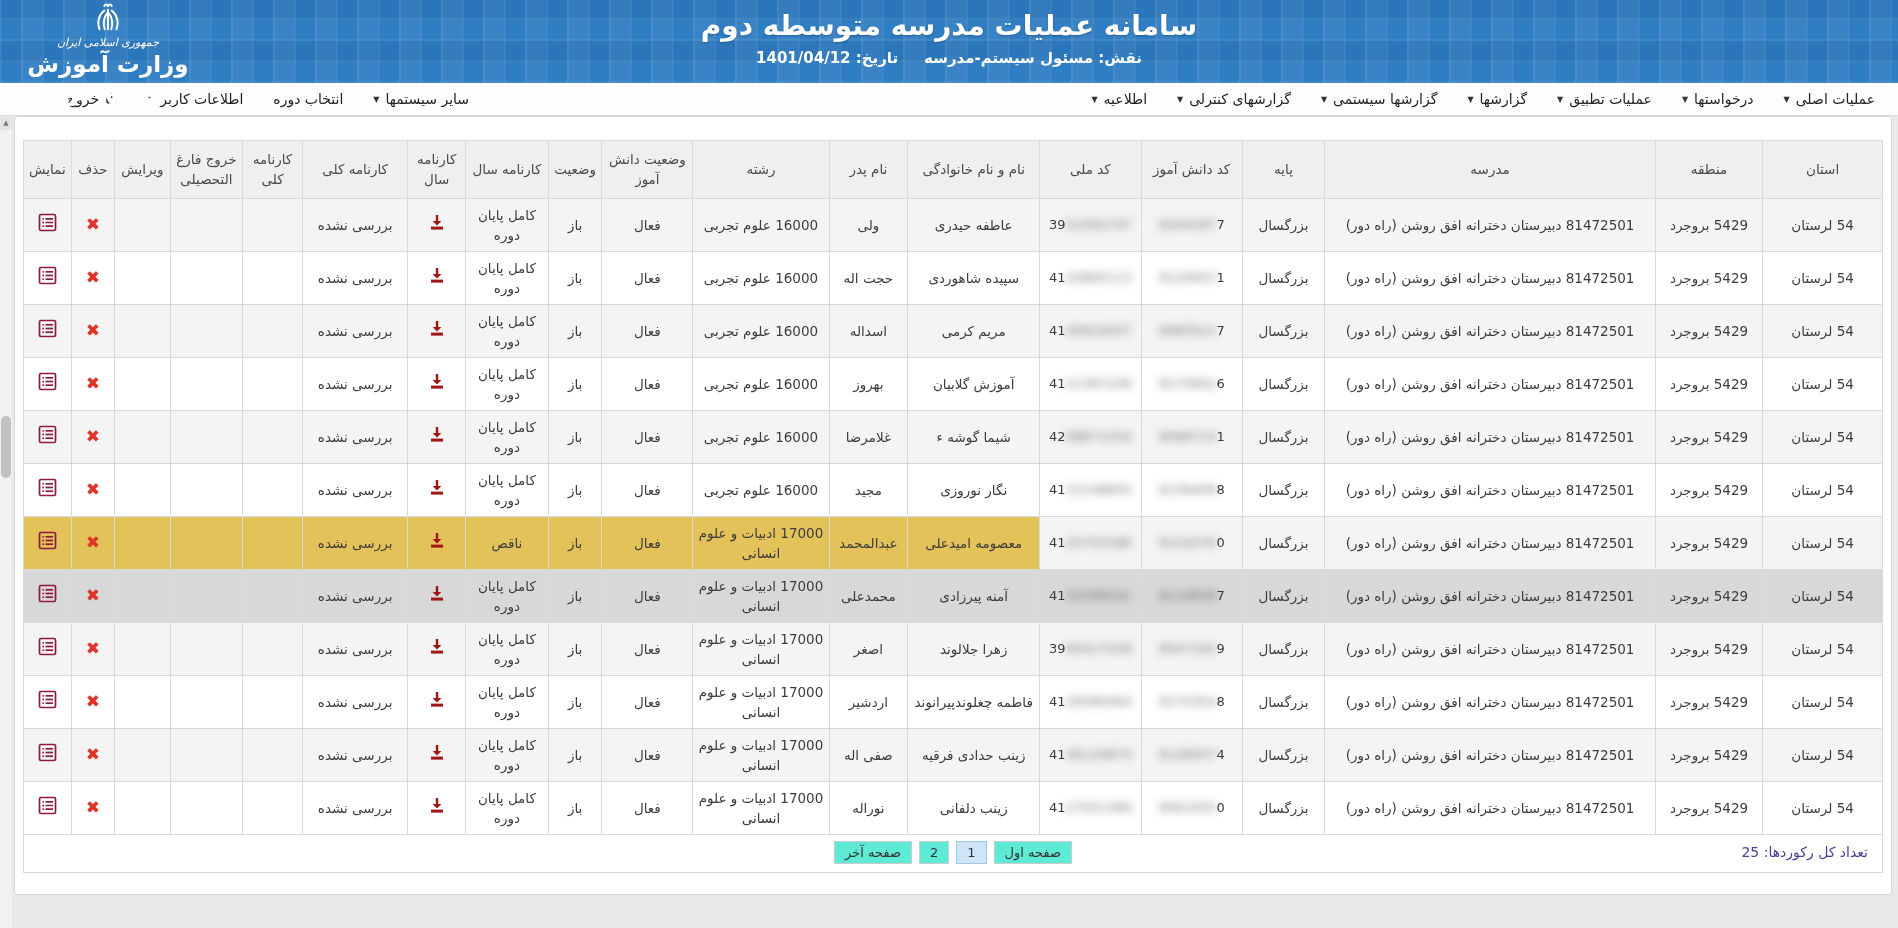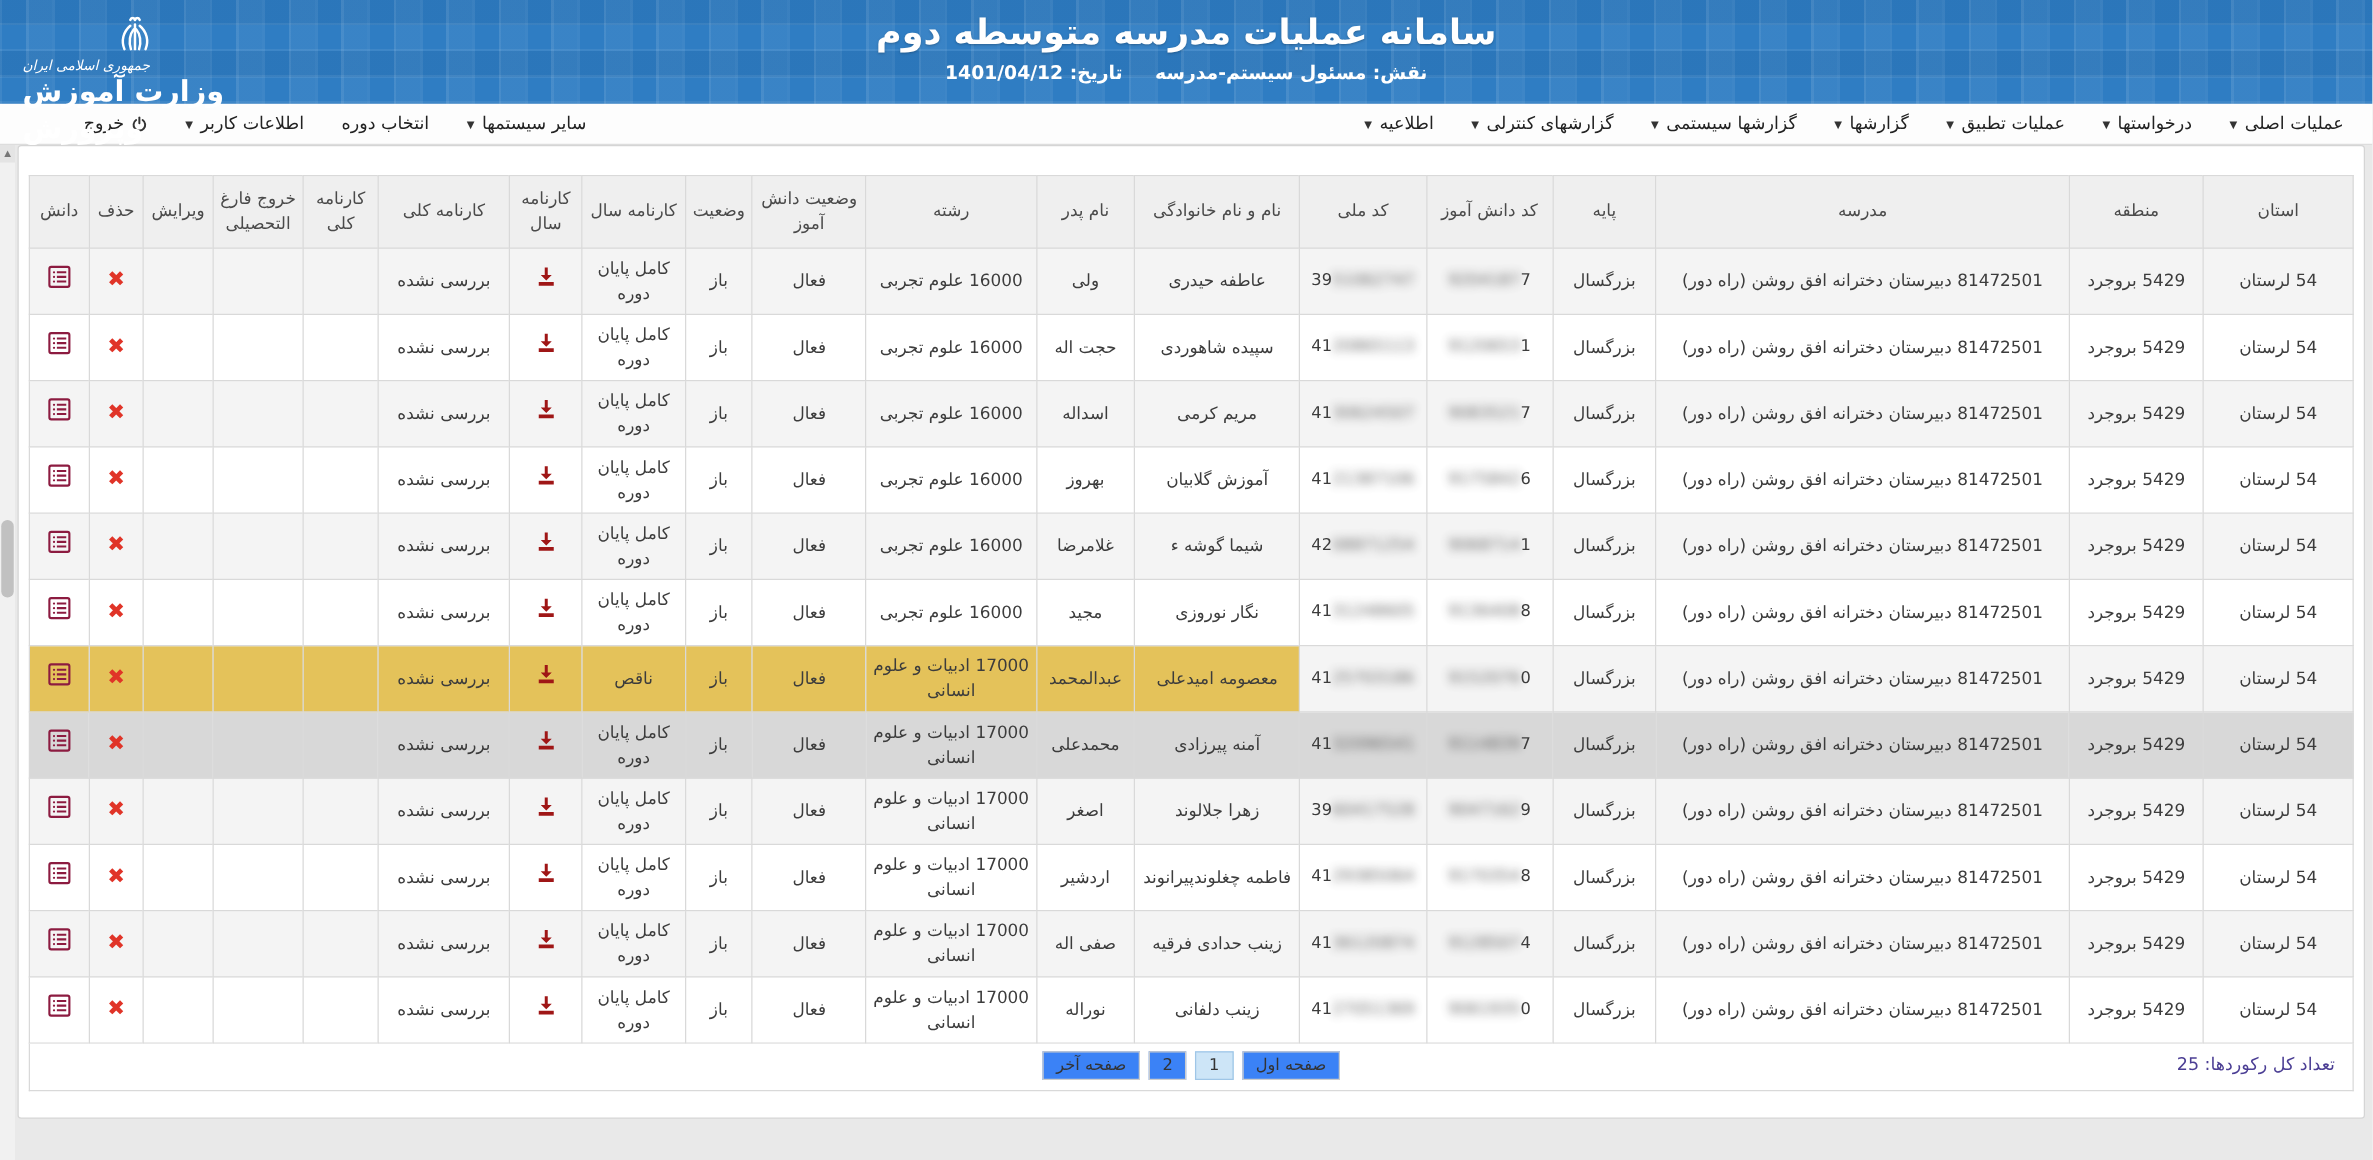--- a/index.html
+++ b/index.html
@@ -17,22 +17,22 @@
     height: 83px;
     background:
       repeating-linear-gradient(0deg, rgba(255,255,255,.07) 0 2px, transparent 2px 21px),
       repeating-linear-gradient(90deg, rgba(255,255,255,.07) 0 2px, transparent 2px 21px),
       repeating-linear-gradient(0deg, transparent 0 21px, rgba(10,60,110,.10) 21px 42px),
       repeating-linear-gradient(90deg, transparent 0 21px, rgba(255,255,255,.05) 21px 42px),
       #2f7dc3;
     color: #fff;
   }
   .logo-block {
-    position: absolute; left: 18px; top: 13px;
-    width: 180px; text-align: left; line-height: 1.25;
+    position: absolute; left: 18px; top: 3px;
+    width: 180px; text-align: center; line-height: 1.25;
   }
   .logo-emblem { display: block; margin: 0 auto 1px; }
   .logo-line1 { font-size: 11px; font-style: italic; }
   .logo-line2 { font-size: 23px; font-weight: bold; }
   .title-block { text-align: center; padding-top: 9px; }
   .app-title { font-size: 28px; font-weight: bold; text-shadow: 0 1px 2px rgba(0,0,0,.25); }
   .app-subtitle { margin-top: 7px; font-size: 15px; font-weight: bold; }
   .app-subtitle .sep { display: inline-block; width: 26px; }
 
   
@@ -121,21 +121,21 @@
     border-top: none;
     background: #fff;
     height: 38px;
   }
   .pager {
     position: absolute; right: 50%; transform: translateX(50%);
     top: 6px; display: flex; gap: 7px;
   }
   .page-btn {
     min-width: 26px; padding: 3px 10px;
-    background: #3b82f6; border: 1px solid #ccc;
+    background: #5eead4; border: 1px solid #ccc;
     font-size: 13px; color: #333; text-align: center; cursor: pointer;
     font-family: "DejaVu Sans", sans-serif;
   }
   .page-btn.active { background: #cde5f7; border-color: #9fc6e7; }
   .total-records {
     position: absolute; right: 14px; top: 9px;
     color: #4b3e94; font-size: 14px; font-weight: normal;
   }
 </style>
 </head>
@@ -240,21 +240,21 @@
             <th style="width: 132px;">رشته</th>
             <th style="width: 88px;">وضعیت دانش آموز</th>
             <th style="width: 52px; margin-left: 20px;">وضعیت</th>
             <th style="width: 80px;">کارنامه سال</th>
             <th style="width: 56px;">کارنامه سال</th>
             <th style="width: 102px;">کارنامه کلی</th>
             <th style="width: 58px;">کارنامه کلی</th>
             <th style="width: 70px;">خروج فارغ التحصیلی</th>
             <th style="width: 54px;">ویرایش</th>
             <th style="width: 42px;">حذف</th>
-            <th style="width: 46px;">دانش</th>
+            <th style="width: 46px;">نمایش</th>
           </tr>
       </thead>
       <tbody id="students-tbody">
           <tr>
     <td>54 لرستان</td>
     <td>5429 بروجرد</td>
     <td>81472501 دبیرستان دخترانه افق روشن (راه دور)</td>
     <td>بزرگسال</td>
     <td class="num" dir="ltr"><span class="blur">9204187</span><span>7</span></td>
     <td class="num" dir="ltr"><span>39</span><span class="blur">51062747</span></td>

